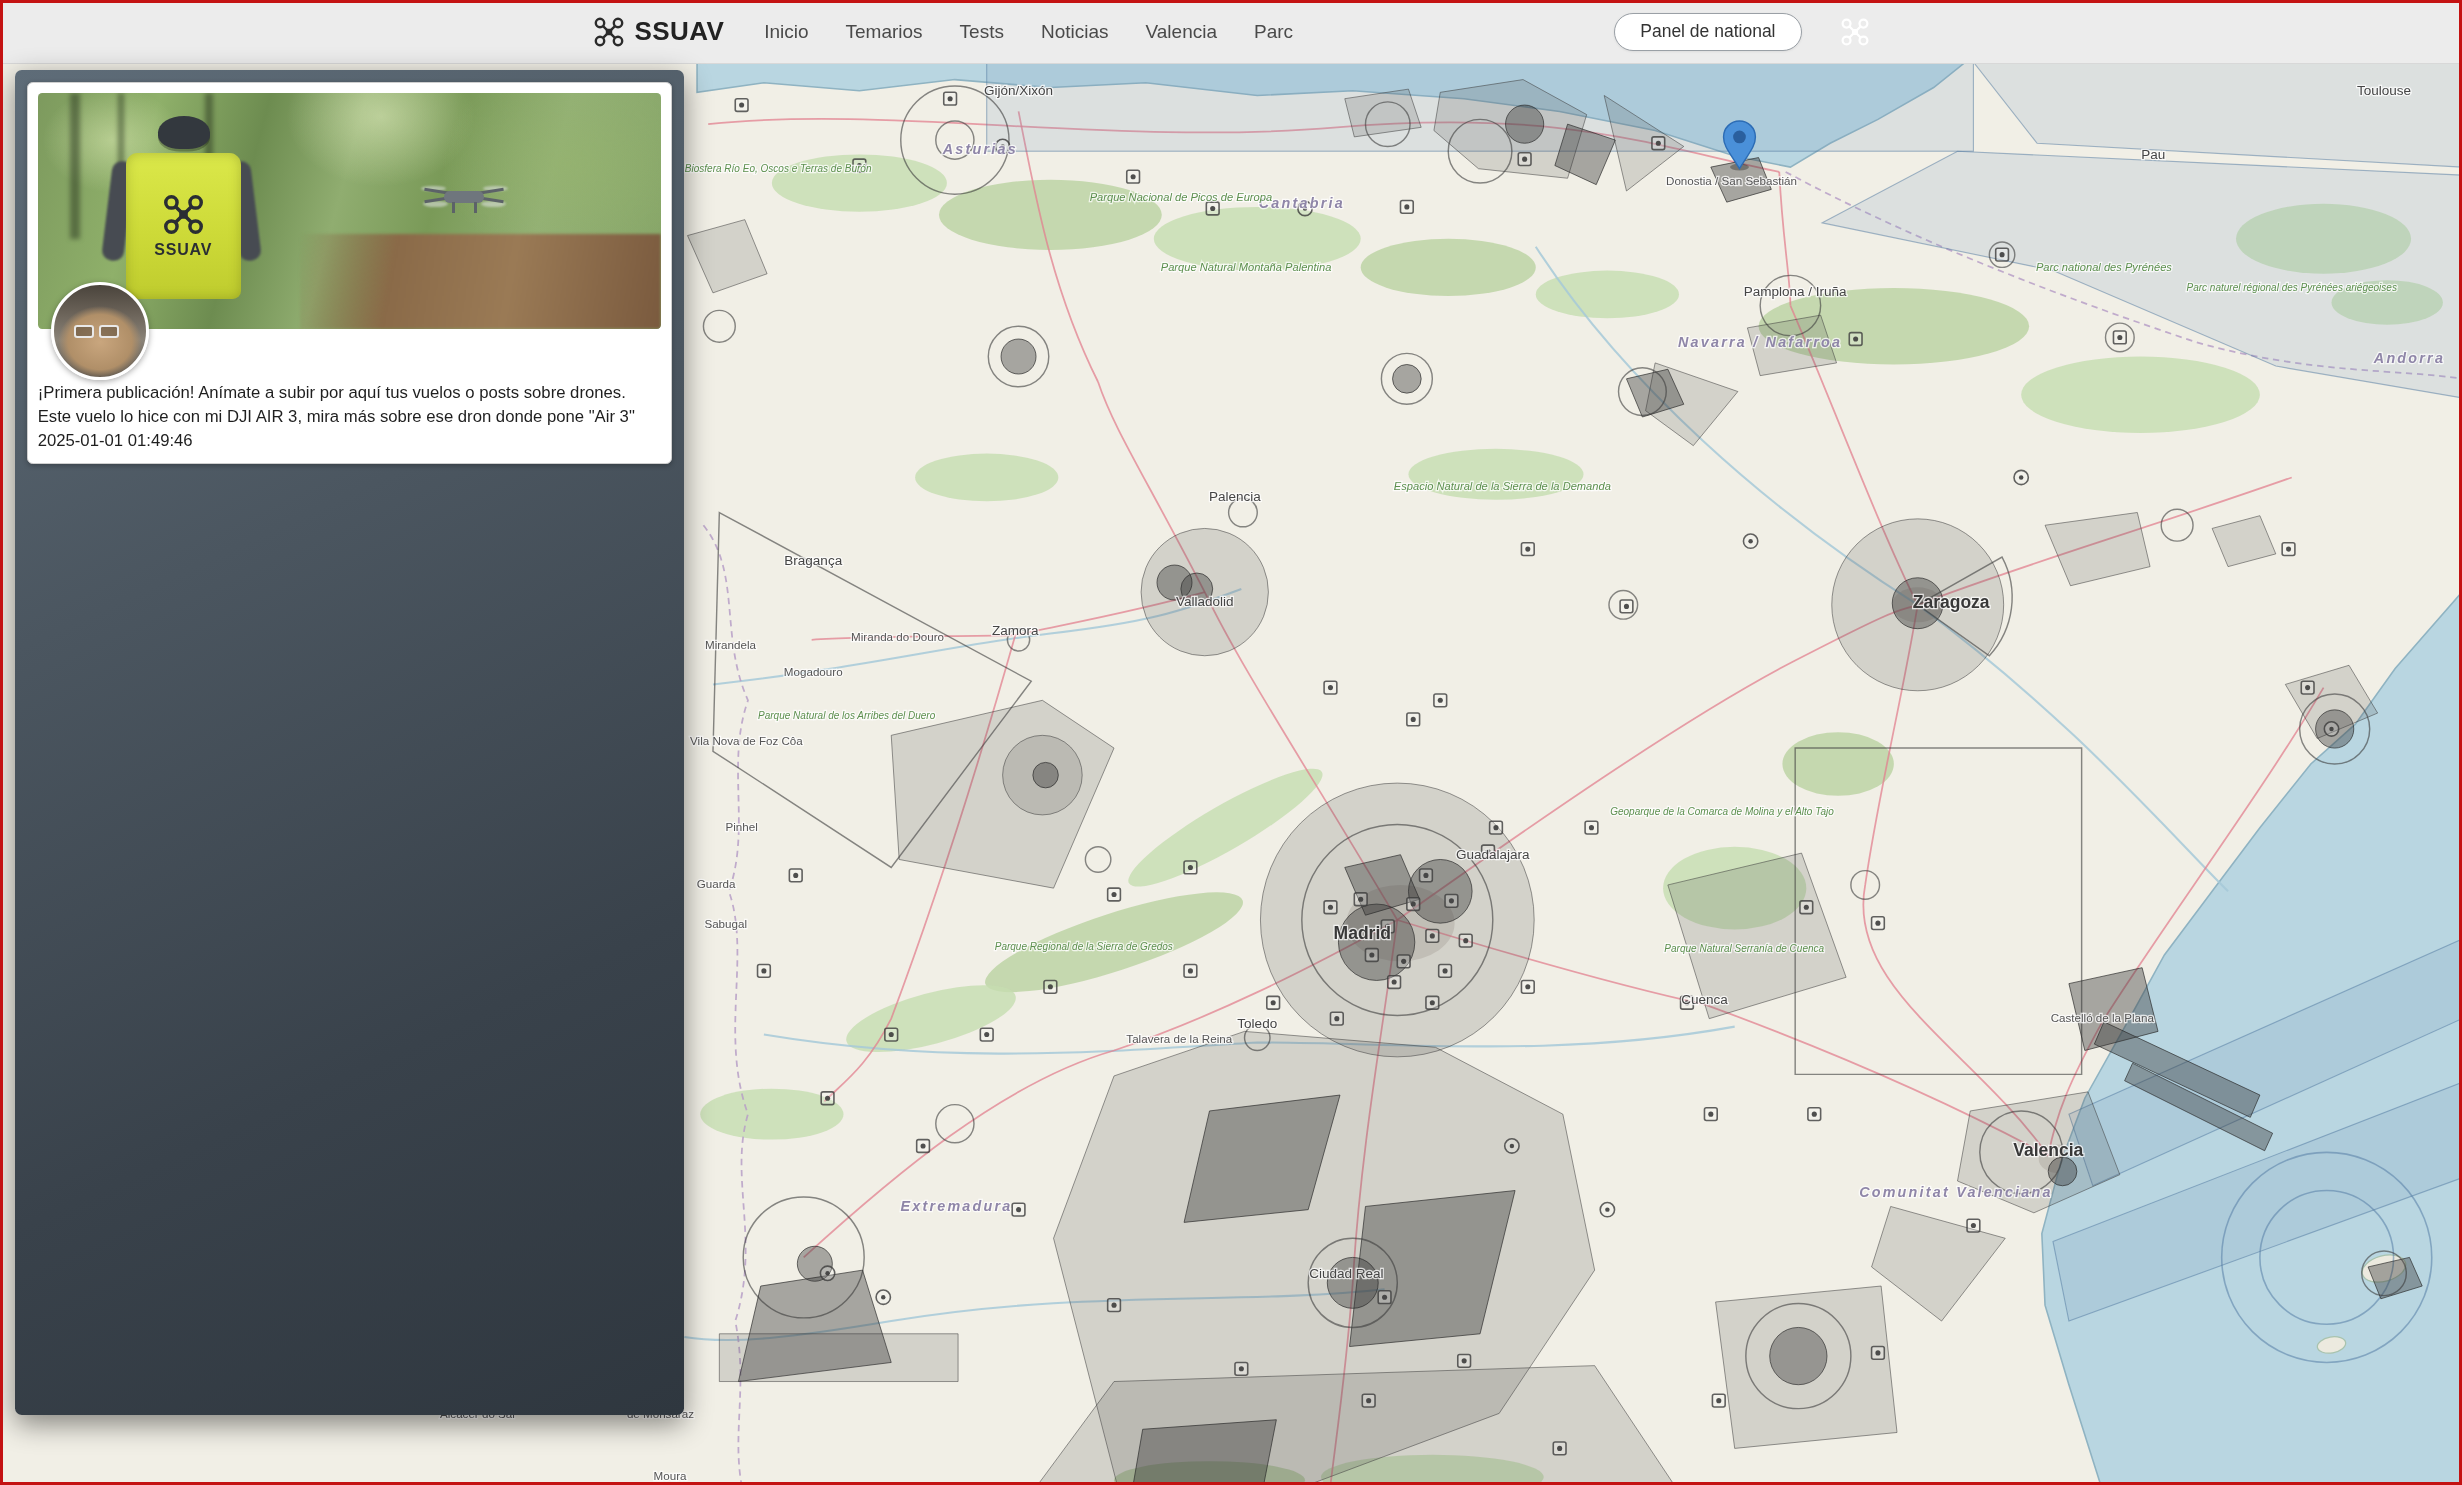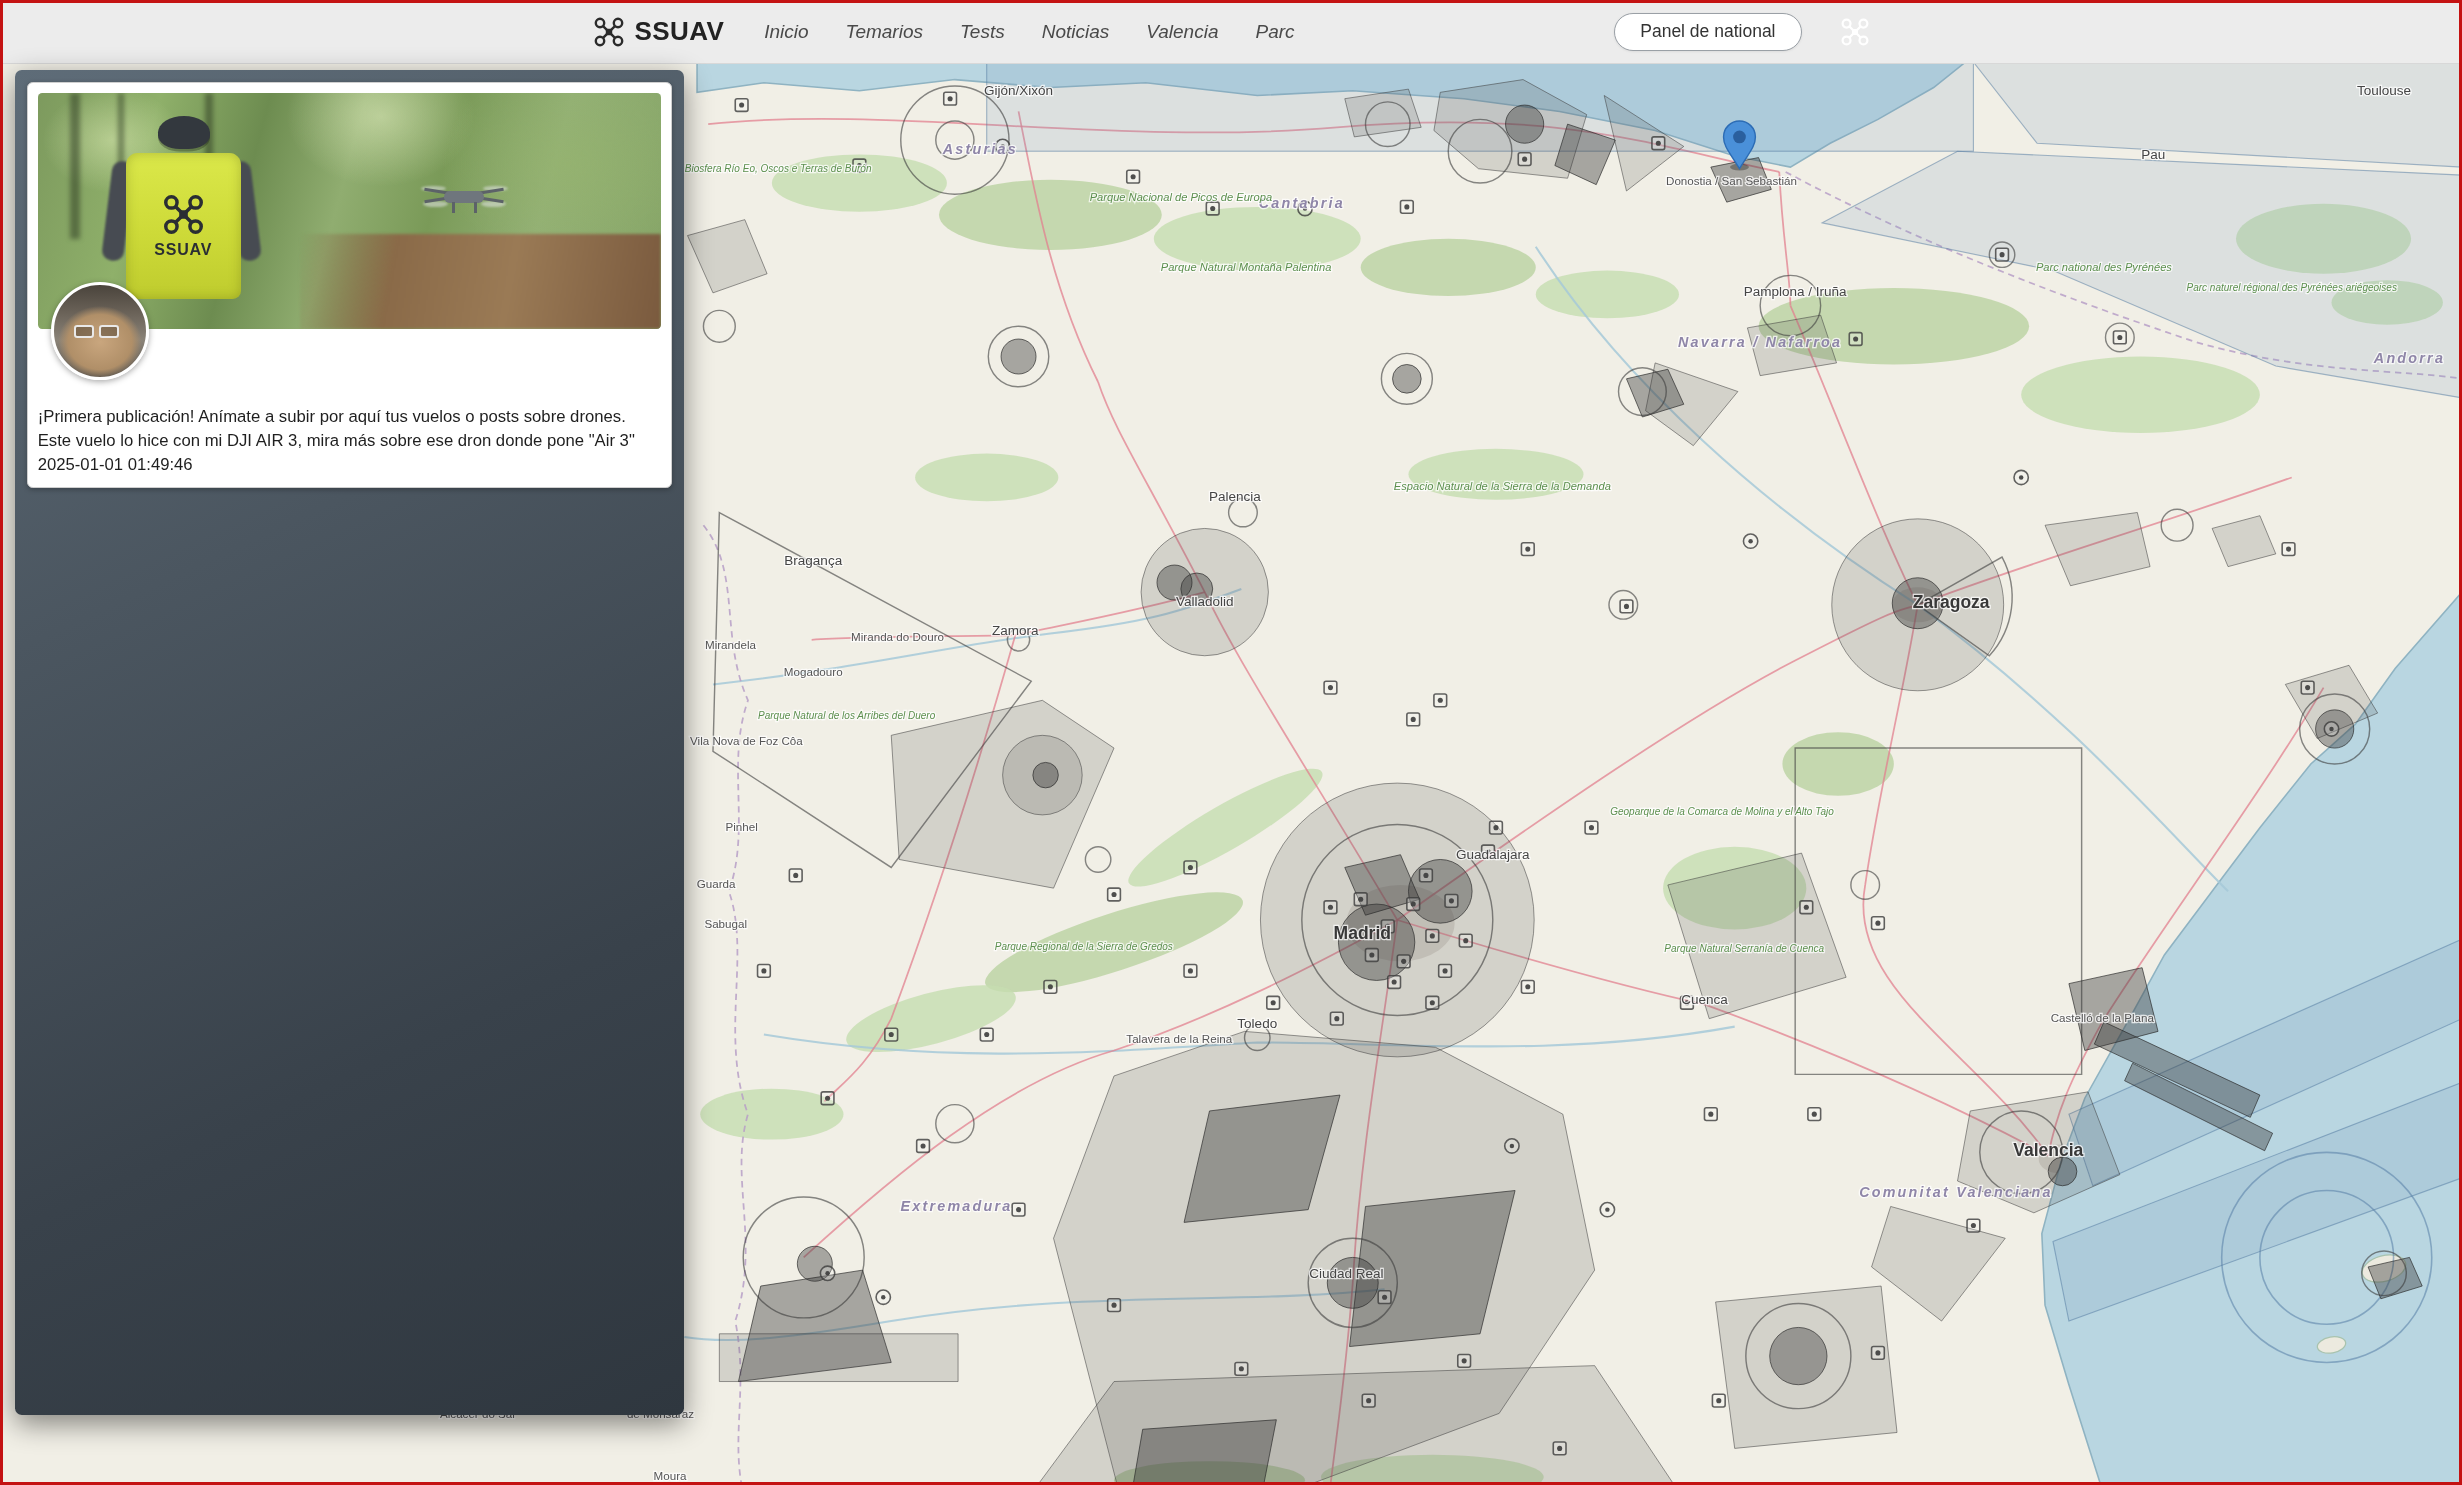--- a/index.html
+++ b/index.html
@@ -33,21 +33,21 @@
   .t-park{font:italic 7px "Liberation Sans",sans-serif;fill:#5c8f4e;}
   .t-park-sm{font:italic 6.3px "Liberation Sans",sans-serif;fill:#5c8f4e;}
 
   
   header{position:absolute;top:0;left:0;right:0;height:63px;background:#ececec;
     border-bottom:0.8px solid #d8d8d8;z-index:10;display:flex;justify-content:center;align-items:center;}
   .hwrap{width:1277px;display:flex;align-items:center;}
   .brand{display:flex;align-items:center;gap:10px;cursor:pointer;}
   .brand-icon{width:32px;height:32px;}
   .brand-name{font-size:26px;font-weight:700;color:#222;letter-spacing:0.4px;}
-  nav{display:flex;margin-left:40px;gap:37px;font-style:italic;}
+  nav{display:flex;margin-left:40px;gap:37px;}
   nav a{font-size:19px;color:#4a4a4a;text-decoration:none;cursor:pointer;}
   .hspacer{flex:1;}
   .user-btn{height:38px;padding:0 25px;border:1.3px solid #9aa0a6;border-radius:20px;background:#fff;
     font-size:17.5px;color:#333;font-family:"Liberation Sans",sans-serif;cursor:pointer;
     box-shadow:0 0.8px 2.5px rgba(0,0,0,.08);}
   .hicon-right{width:30px;height:30px;margin-left:38px;cursor:pointer;}
 
   
   aside{position:absolute;left:15px;top:70px;width:669px;height:1345px;border-radius:6.7px;z-index:20;
     background:linear-gradient(155deg,#5e6c78 0%,#4b5660 35%,#39424b 70%,#2f373f 100%);
@@ -85,21 +85,21 @@
   .drone .p1{left:-3.3px;top:3.3px;} .drone .p2{right:-3.3px;top:3.3px;}
   .drone .p3{left:-1.7px;top:18.4px;} .drone .p4{right:-1.7px;top:18.4px;}
   .drone .leg{position:absolute;top:20px;width:2.5px;height:11px;background:#5c6268;}
   .drone .l1{left:28px;} .drone .l2{left:50px;}
   .avatar{position:absolute;left:23.4px;top:199px;width:92px;height:92px;border-radius:50%;
     border:3.3px solid #fff;box-shadow:0 1.7px 6.7px rgba(0,0,0,.35);overflow:hidden;
     background:radial-gradient(58px 50px at 50% 62%,#c9a67e 0%,#b08f68 55%,transparent 72%),
       linear-gradient(180deg,#4a443c 0%,#6a6258 30%,#8a8378 60%,#5e574e 100%);}
   .glasses{position:absolute;left:20px;top:40px;width:45px;height:13.4px;display:flex;gap:5px;}
   .glasses i{flex:1;border:2.1px solid #e9e9e9;border-radius:3.3px;background:rgba(30,30,30,.35);}
-  .post-text{margin-top:76px;font-size:16.7px;line-height:1.45;color:#1f1f1f;}
+  .post-text{margin-top:52px;font-size:16.7px;line-height:1.45;color:#1f1f1f;}
   .post-text p{margin:0;}
 </style>
 </head>
 <body>
 
 <div class="page">
 
   <div class="map-wrap">
     <svg viewBox="0 0 1547 933" preserveAspectRatio="none">
       <defs>

